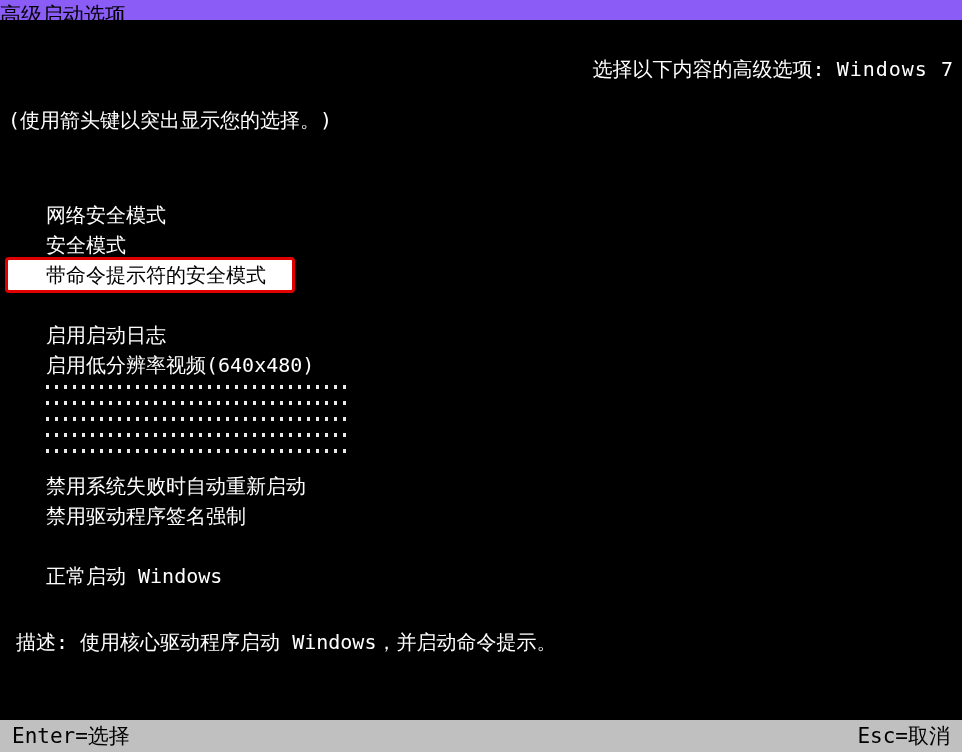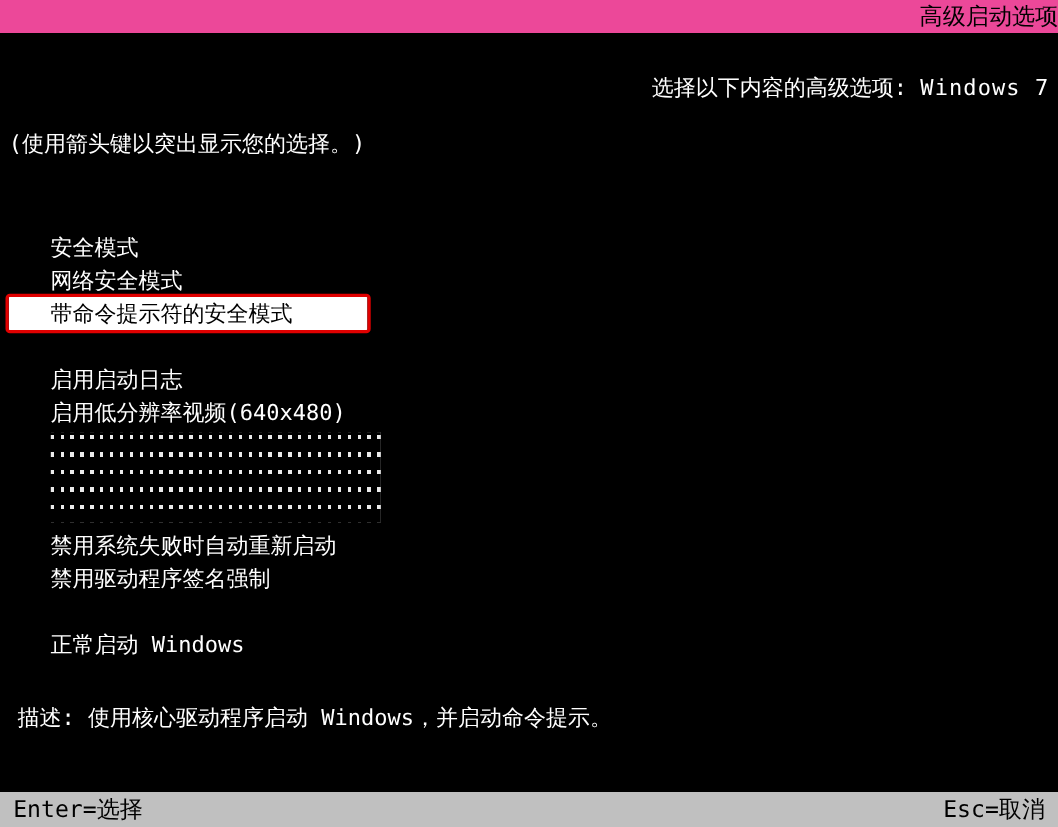--- a/index.html
+++ b/index.html
@@ -12,24 +12,24 @@
       height: 752px;
       background: #000;
       font-family: "Microsoft YaHei", "SimSun", monospace;
       font-size: 20px;
       color: #fff;
       overflow: hidden;
       position: relative;
     }
     .title-bar {
       width: 100%;
-      height: 30px;
-      background: #ec4899;
+      height: 20px;
+      background: #8b5cf6;
       color: #000;
-      text-align: right;
+      text-align: left;
       line-height: 30px;
       font-size: 21px;
     }
     .content {
       padding: 36px 8px 0 8px;
     }
     .prompt-line {
       margin-bottom: 4px;
       text-align: right;
     }
@@ -53,21 +53,21 @@
       cursor: default;
     }
     .menu-group-gap {
       height: 30px;
     }
     .menu-item.selected {
       background: #fff;
       color: #000;
       margin-left: -38px;
       padding-left: 38px;
-      width: 326px;
+      width: 284px;
       position: relative;
     }
     .menu-item.selected::before {
       content: "";
       position: absolute;
       left: -3px;
       top: -3px;
       right: -3px;
       bottom: -3px;
       border: 3px solid #e00000;
@@ -121,22 +121,22 @@
 </div>
 
 <div class="content">
   <div class="prompt-line">
     <span class="prompt-prefix">选择以下内容的高级选项: </span><span class="os-name">Windows 7</span>
   </div>
   <div class="instruction">(使用箭头键以突出显示您的选择。)</div>
 
   <div class="menu" id="menu">
       <div class="menu-group-gap"></div>
+      <div class="menu-item">网络安全模式</div>
       <div class="menu-item">安全模式</div>
-      <div class="menu-item">网络安全模式</div>
       <div class="menu-item selected">带命令提示符的安全模式</div>
       <div class="menu-group-gap"></div>
       <div class="menu-item">启用启动日志</div>
       <div class="menu-item">启用低分辨率视频(640x480)</div>
       <div class="garbled-block"></div>
       <div class="menu-item">禁用系统失败时自动重新启动</div>
       <div class="menu-item">禁用驱动程序签名强制</div>
       <div class="menu-group-gap"></div>
       <div class="menu-item">正常启动 Windows</div>
     </div>

